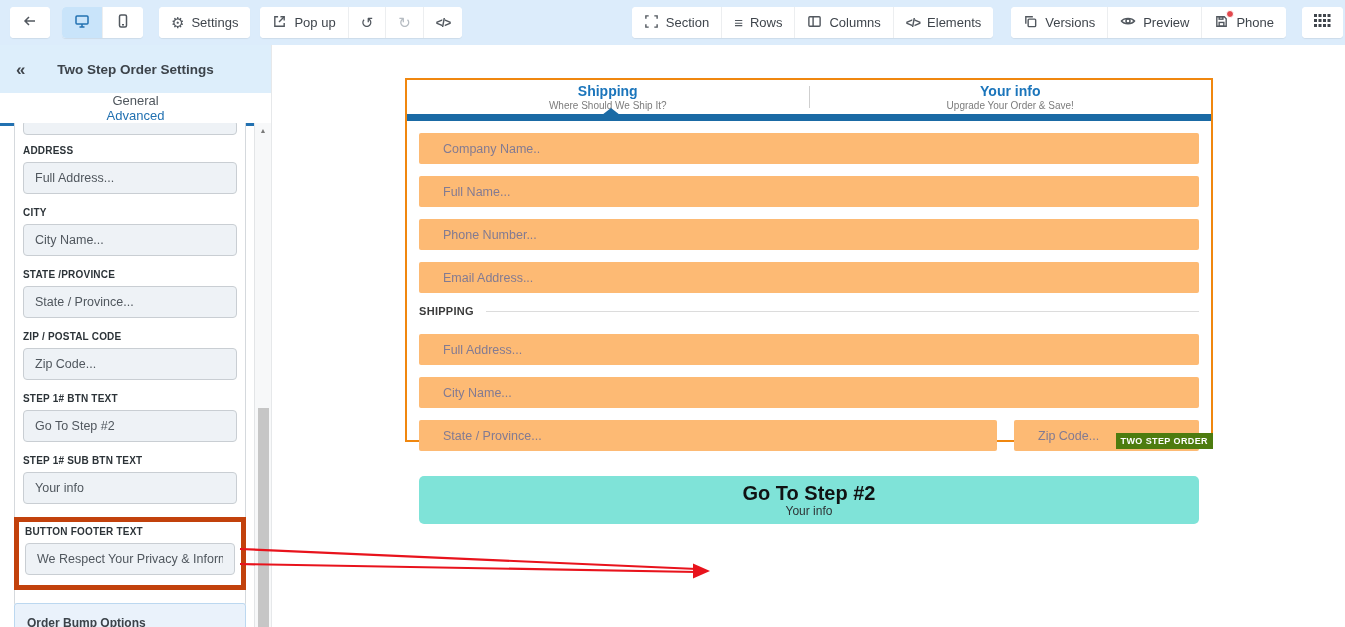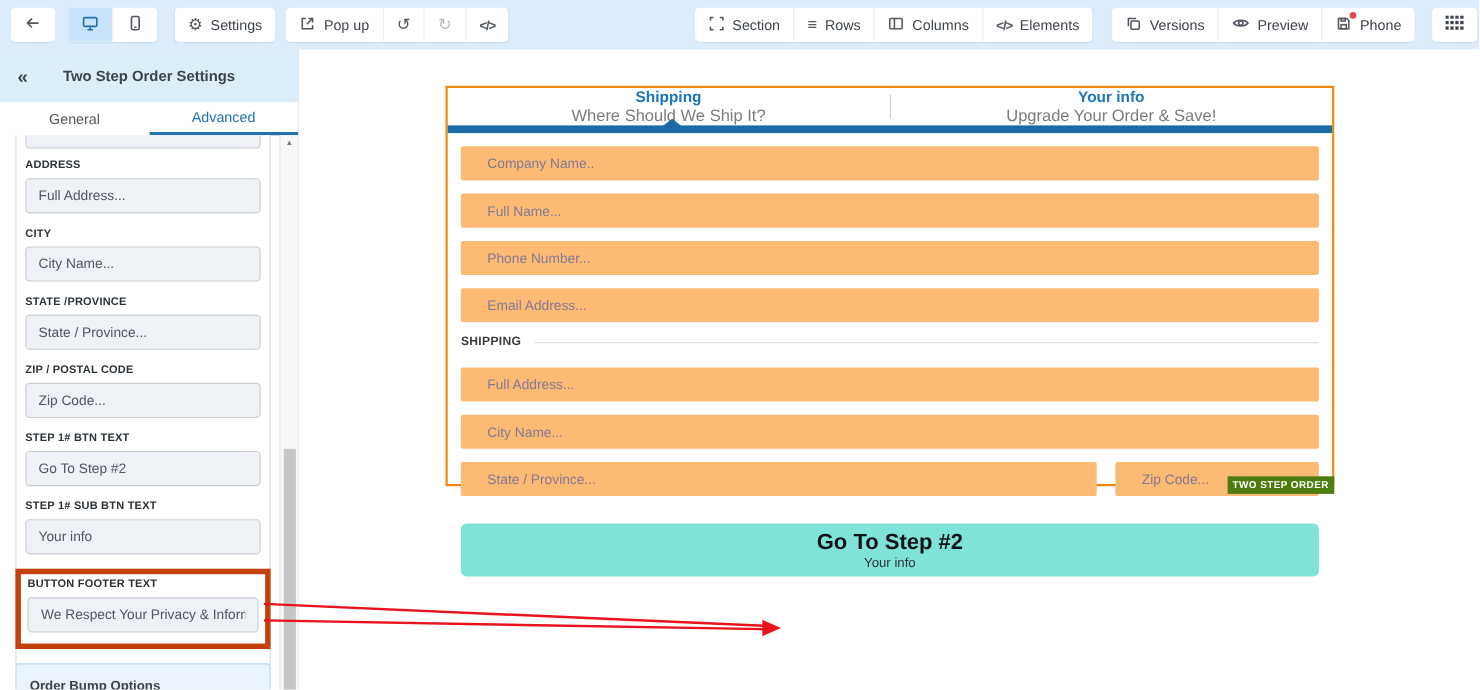--- a/index.html
+++ b/index.html
@@ -26,21 +26,21 @@
     border-radius:50%; background:#e2484d; border:1.5px solid #fff; }
 
   
   .sidebar { position:absolute; top:45px; left:0; width:272px; height:582px;
     background:#fff; border-right:1px solid #e6e8ea; z-index:4; }
   .sb-header { position:relative; height:48px; background:#ddeefb; display:flex;
     align-items:center; justify-content:center; }
   .sb-collapse { position:absolute; left:16px; font-size:17px; font-weight:bold;
     color:#3f454c; cursor:pointer; line-height:1; }
   .sb-title { font-size:13.5px; font-weight:bold; color:#3c434a; }
-  .sb-tabs { height:30px; display:flex; background:#fff; }
+  .sb-tabs { height:30px; display:flex; background:#fff;flex-direction:column; }
   .sb-tab { flex:1; display:flex; align-items:center; justify-content:center;
     font-size:13px; color:#50575e; cursor:pointer; }
   .sb-tab.active { color:#2271b1; border-bottom:3px solid #2271b1; }
   .sb-content { position:absolute; top:78px; left:0; width:254px; height:504px; overflow:hidden; }
   .sb-panel { margin:-14px 8px 0 14px; width:232px; background:#fff;
     border:1px solid #d5d9dd; border-radius:4px; padding:10px 8px 16px; }
   .clipped-input { height:15px; background:#eef2f6; border:1px solid #c9ced3;
     border-radius:4px; margin-bottom:10px; }
   .sb-field { margin-bottom:13px; }
   .sb-label { font-size:10px; font-weight:bold; color:#2c3338; letter-spacing:.2px;
@@ -58,21 +58,21 @@
   .sb-scroll-up { text-align:center; font-size:7px; color:#7a7a7a; padding-top:4px; cursor:pointer; }
   .sb-thumb { position:absolute; left:3px; top:285px; width:11px; height:219px;
     background:#c6c6c6; cursor:pointer; }
 
   
   .canvas { position:absolute; left:405px; top:78px; width:808px; height:364px;
     background:#fff; border:2px solid #f0870f; }
   .step-header { height:34px; display:flex; align-items:center; }
   .step { flex:1; display:flex; flex-direction:column; align-items:center; justify-content:center; cursor:pointer; }
   .step-title { font-size:14px; font-weight:bold; color:#1b75bb; }
-  .step-sub { font-size:15px; color:#7c7c7c; margin-top:1px; }
+  .step-sub { font-size:10px; color:#7c7c7c; margin-top:1px; }
   .step-divider { width:1px; height:22px; background:#cfcfcf; }
   .step-bar { position:relative; height:7px; background:#1a6aa5; }
   .step-arrow { position:absolute; top:-6px; left:195px; width:0; height:0;
     border-left:9px solid transparent; border-right:9px solid transparent;
     border-bottom:7px solid #1a6aa5; }
   .form-body { padding:12px 12px 0; }
   .p-input { display:block; width:100%; height:31px; border:none; border-radius:2px;
     background:#fdba74; padding:0 24px; font-size:12.5px; color:#6d6680;
     margin-bottom:12px; font-family:"Liberation Sans", sans-serif; }
   .p-input::placeholder { color:#837b92; opacity:1; }

